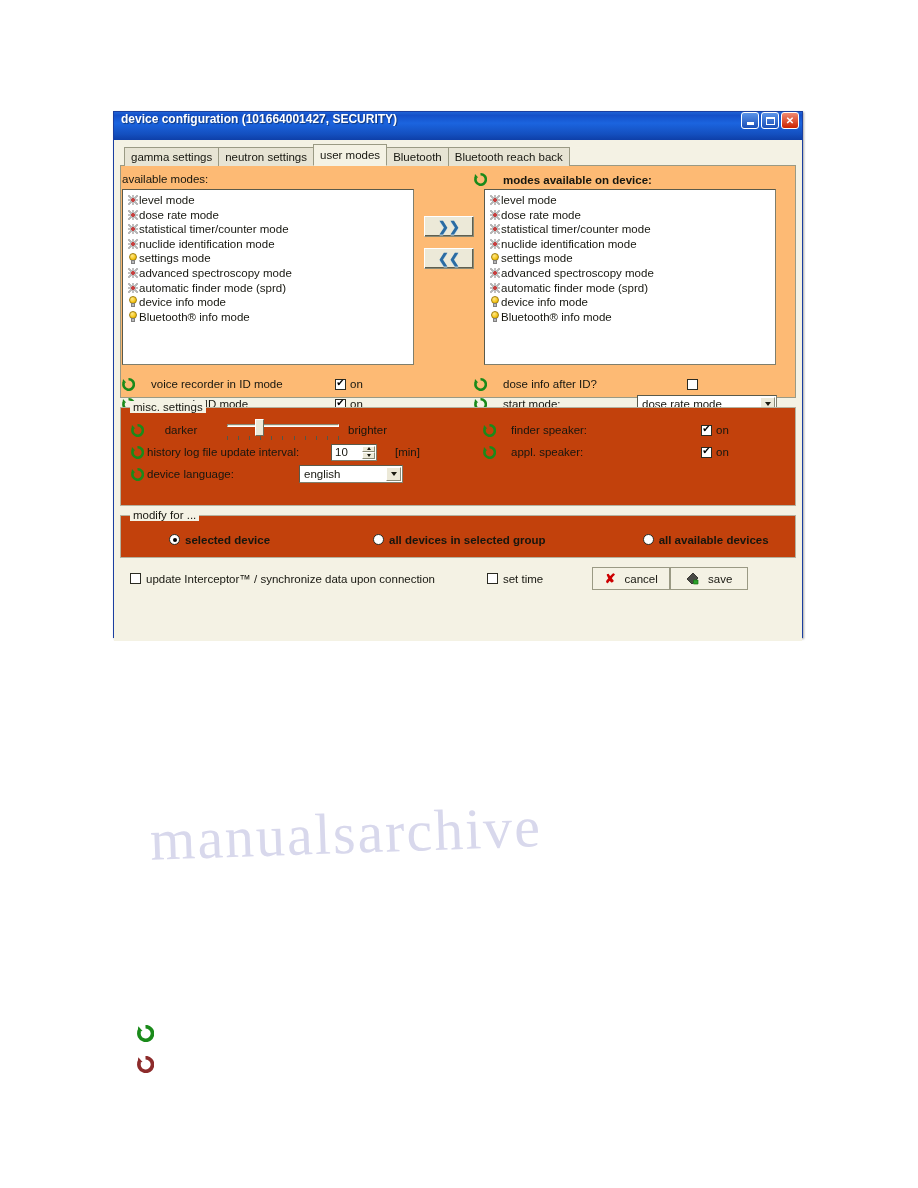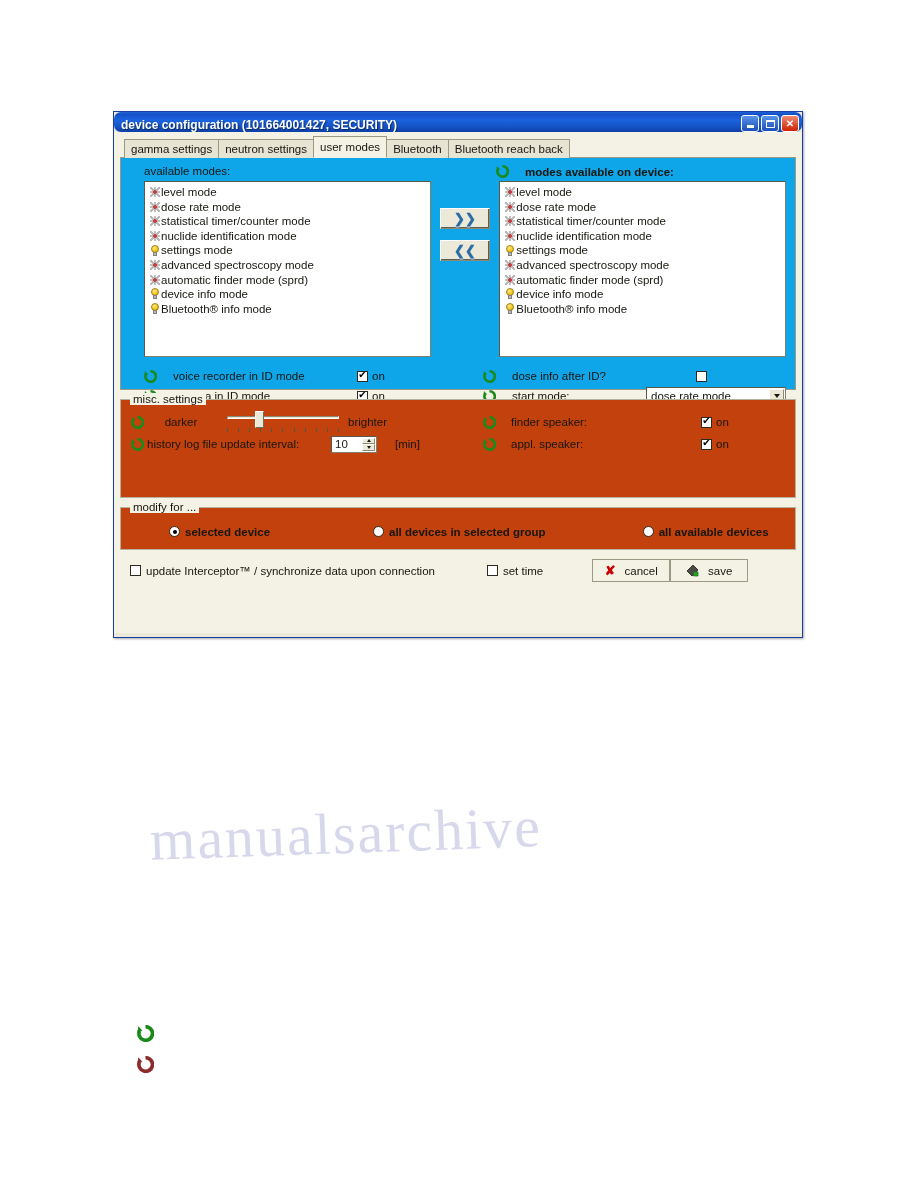--- a/index.html
+++ b/index.html
@@ -40,28 +40,27 @@
     top: 111px;
     width: 690px;
     height: 527px;
     border: 1px solid #1b3fa0;
     background: #ece9d8;
     box-sizing: border-box;
     z-index: 2;
     box-shadow: 1px 1px 2px rgba(0,0,0,0.35);
   }
   .titlebar {
-    height: 20px;
+    height: 28px;
     background: linear-gradient(180deg, #1f62d6 0%, #1550c8 12%, #1b64df 40%, #1450c0 78%, #0e3fa8 100%);
     display: flex;
-    align-items: flex-end;
+    align-items: flex-start;
     padding: 0 3px 0 7px;
     box-sizing: border-box;
     position: relative;
-    border-radius: 7px;
   }
   .title-text {
     color: #ffffff;
     font-size: 12px;
     font-weight: bold;
     text-shadow: 1px 1px 1px rgba(0,0,0,0.45);
     flex: 1;
     white-space: nowrap;
     overflow: hidden;
   }
@@ -116,24 +115,24 @@
     padding-bottom: 3px;
     top: 1px;
     z-index: 3;
     border-bottom: 1px solid #f4f2e4;
   }
 
   
   .tabpage {
     border: 1px solid #9a9a84;
     border-top: none;
-    background: #0ea5e9;
+    background: #fdba74;
     height: 232px;
     box-sizing: border-box;
-    padding: 7px 9px 0 23px;
+    padding: 7px 9px 0 1px;
     position: relative;
   }
 
   .dual-head {
     display: flex;
     font-size: 11.5px;
     color: #16160f;
     margin-bottom: 3px;
   }
   .dual-head .left-lbl { width: 352px; }
@@ -633,20 +632,35 @@
               <span class="btns">
                 <span>
                     <i class="car-up"></i>
                   </span>
                 <span>
                     <i class="car-dn"></i>
                   </span>
               </span>
             </span>
             <span style="margin-left:18px">[min]</span>
+          </div>
+          <div class="misc-row">
+            <span class="ico-refresh">
+              <svg width="13" height="13" viewBox="0 0 13 13">
+                  <path d="M6.5 1.3 A5.2 5.2 0 1 1 1.9 4.4" fill="none" stroke="#1a8a1a" stroke-width="2.6"></path>
+                  <path d="M1.0 1.0 L4.2 4.6 L0.4 5.2 Z" fill="#1a8a1a"></path>
+                </svg>
+            </span>
+            <span class="lbl" style="width:152px">device language:</span>
+            <span class="combo" style="width:104px">
+              <span>english</span>
+              <span class="drop">
+                  <i class="caret"></i>
+                </span>
+            </span>
           </div>
         </div>
 
         <div class="misc-right">
           <div class="misc-row">
             <span class="ico-refresh">
               <svg width="13" height="13" viewBox="0 0 13 13">
                   <path d="M6.5 1.3 A5.2 5.2 0 1 1 1.9 4.4" fill="none" stroke="#1a8a1a" stroke-width="2.6"></path>
                   <path d="M1.0 1.0 L4.2 4.6 L0.4 5.2 Z" fill="#1a8a1a"></path>
                 </svg>

